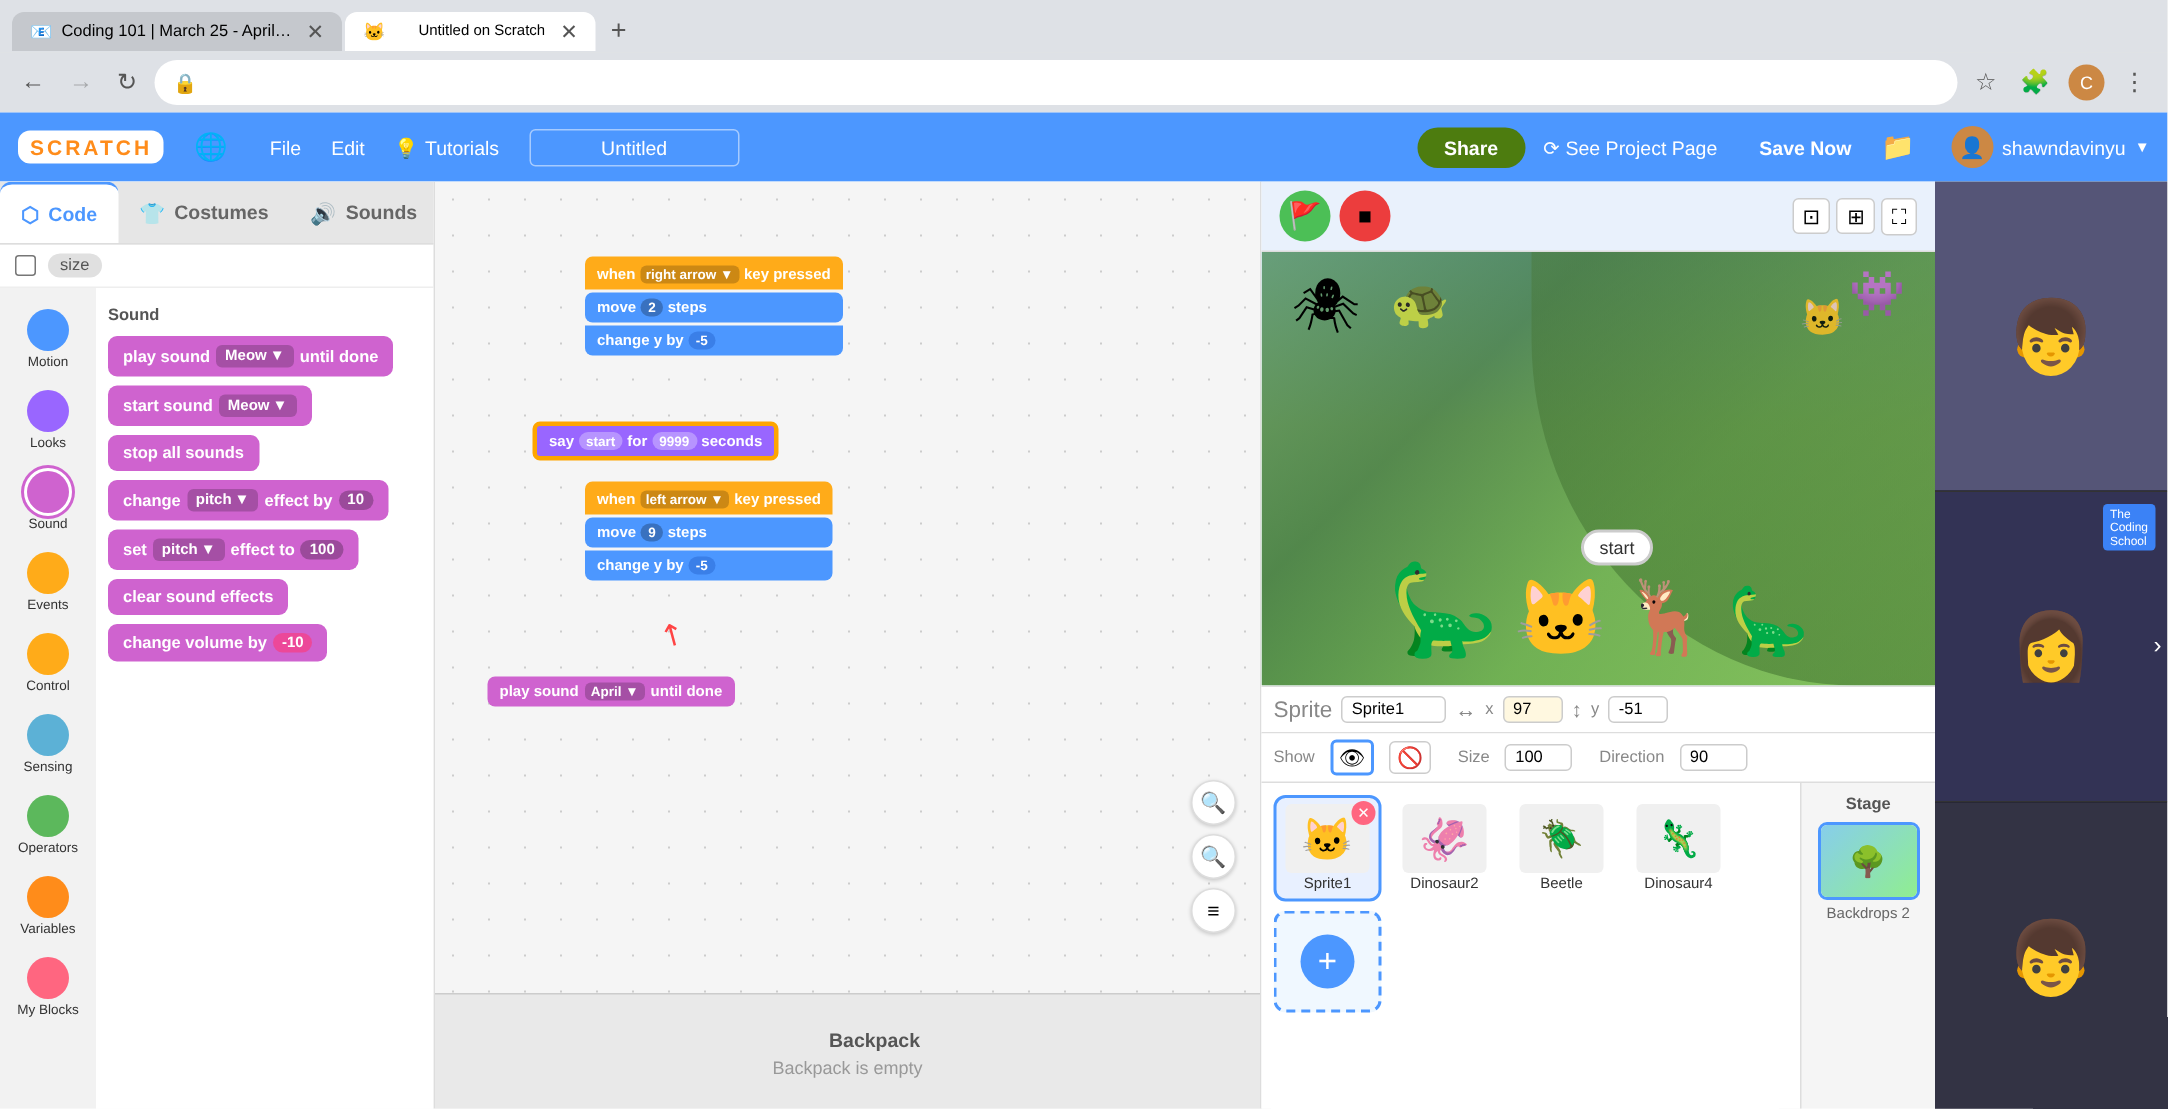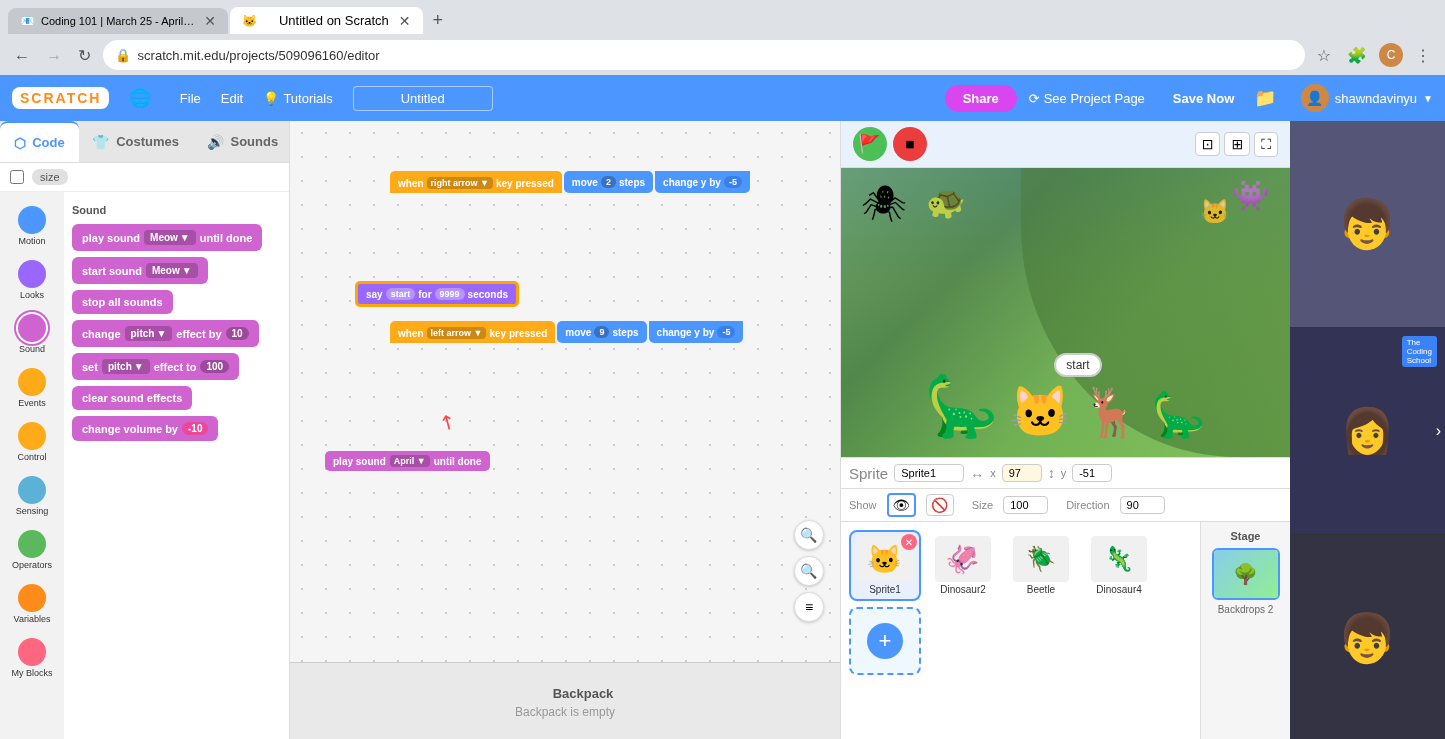--- a/index.html
+++ b/index.html
@@ -20,21 +20,21 @@
     
     .scratch-app { width: 100%; background: #fff; display: flex; flex-direction: column; height: calc(739px - 72px); }
 
     
     .scratch-topbar { display: flex; align-items: center; background: #4c97ff; padding: 0 12px; height: 46px; gap: 12px; }
     .scratch-logo { background: #fff; border-radius: 8px; padding: 4px 8px; font-weight: bold; font-size: 16px; color: #4c97ff; letter-spacing: 1px; }
     .scratch-nav { display: flex; align-items: center; gap: 4px; }
     .scratch-nav-btn { background: none; border: none; cursor: pointer; color: #fff; font-size: 13px; padding: 4px 8px; border-radius: 4px; display: flex; align-items: center; gap: 4px; }
     .scratch-project-title { flex: 1; }
     .scratch-project-title input { background: #4c97ff; border: 1px solid rgba(255,255,255,0.5); border-radius: 4px; color: #fff; font-size: 14px; padding: 4px 8px; text-align: center; width: 160px; }
-    .scratch-share-btn { background: #d946ef; color: #fff; border: none; border-radius: 20px; padding: 6px 18px; font-size: 13px; font-weight: bold; cursor: pointer; }
+    .scratch-share-btn { background: #4d7c0f; color: #fff; border: none; border-radius: 20px; padding: 6px 18px; font-size: 13px; font-weight: bold; cursor: pointer; }
     .scratch-project-page-btn { background: none; border: none; color: #fff; font-size: 13px; cursor: pointer; display: flex; align-items: center; gap: 4px; }
     .scratch-save-btn { background: none; border: none; color: #fff; font-size: 13px; cursor: pointer; font-weight: bold; margin-left: 16px; }
     .scratch-folder-btn { background: none; border: none; color: #fff; font-size: 18px; cursor: pointer; margin-left: 8px; }
     .scratch-user { display: flex; align-items: center; gap: 6px; margin-left: 12px; }
     .scratch-avatar { width: 28px; height: 28px; border-radius: 50%; background: #c84; }
     .scratch-username { color: #fff; font-size: 13px; }
 
     
     .scratch-main { display: flex; flex: 1; overflow: hidden; }
 
@@ -79,21 +79,21 @@
 
     
     .video-sidebar { width: 155px; background: #1a1a2e; display: flex; flex-direction: column; }
 
     
     .backpack-area { height: 80px; background: #e9e9e9; border-top: 1px solid #ccc; display: flex; flex-direction: column; align-items: center; justify-content: center; }
     .backpack-title { font-size: 13px; color: #555; font-weight: bold; margin-bottom: 4px; margin-left: 36px; }
     .backpack-empty { font-size: 12px; color: #999; }
     .zoom-btn { width: 28px; height: 28px; background: #fff; border: 1px solid #ddd; border-radius: 50%; display: flex; align-items: center; justify-content: center; cursor: pointer; font-size: 14px; box-shadow: 0 1px 3px rgba(0,0,0,0.2); }
 
-    .cb { display: flex; flex-direction: row; gap: 2px; }
+    .cb { display: flex; flex-direction: column; gap: 2px; }
     .cb-row { display: flex; align-items: center; gap: 3px; border-radius: 5px; padding: 4px 8px; font-size: 10px; font-weight: bold; color: #fff; white-space: nowrap; }
     .cb-num-oval { background: rgba(0,0,0,0.25); border-radius: 10px; padding: 1px 5px; font-size: 9px; }
     .cb-dropdown { background: rgba(0,0,0,0.2); border-radius: 4px; padding: 1px 4px; font-size: 9px; display: inline-flex; align-items: center; gap: 2px; }
 
     .stage-say-bubble { background: #fff; border: 2px solid #ccc; border-radius: 16px; padding: 4px 10px; font-size: 12px; color: #333; position: absolute; }
 
     
     ::-webkit-scrollbar { width: 6px; height: 6px; }
     ::-webkit-scrollbar-track { background: #f0f0f0; }
     ::-webkit-scrollbar-thumb { background: #bbb; border-radius: 3px; }
@@ -110,33 +110,32 @@
 <div>
 
   <div class="tab-bar">
     <div class="tab inactive" style="background:#c5c8cd;">
       <span style="font-size:12px;">📧</span>
       <span class="tab-title" style="font-size:11px; max-width:160px;">Coding 101 | March 25 - April 2...</span>
       <span class="tab-close">✕</span>
     </div>
     <div class="tab active">
       <span style="font-size:12px;">🐱</span>
-      <span class="tab-title" style="font-size:13px; max-width:160px;padding-left:16px;">Untitled on Scratch</span>
+      <span class="tab-title" style="font-size:10px; max-width:160px;padding-left:16px;">Untitled on Scratch</span>
       <span class="tab-close">✕</span>
     </div>
     <button class="new-tab-btn">+</button>
   </div>
 
   <div class="address-bar" style="background:#dee1e6; padding: 5px 10px; display:flex; align-items:center; gap:8px;">
     <button class="nav-btn">←</button>
     <button class="nav-btn" style="opacity:0.4;">→</button>
     <button class="nav-btn">↻</button>
     <div class="url-box">
       <span style="color:#555; font-size:13px;">🔒</span>
-      <span class="url-text">scratch.mit.edu/projects/509096160/editor</span>
     </div>
     <button class="browser-action-btn">☆</button>
     <button class="browser-action-btn">🧩</button>
     <div style="width:24px;height:24px;border-radius:50%;background:#c84;display:flex;align-items:center;justify-content:center;font-size:12px;color:#fff;cursor:pointer;">C</div>
     <button class="browser-action-btn">⋮</button>
   </div>
 </div>
 
 <div class="scratch-app">
 

